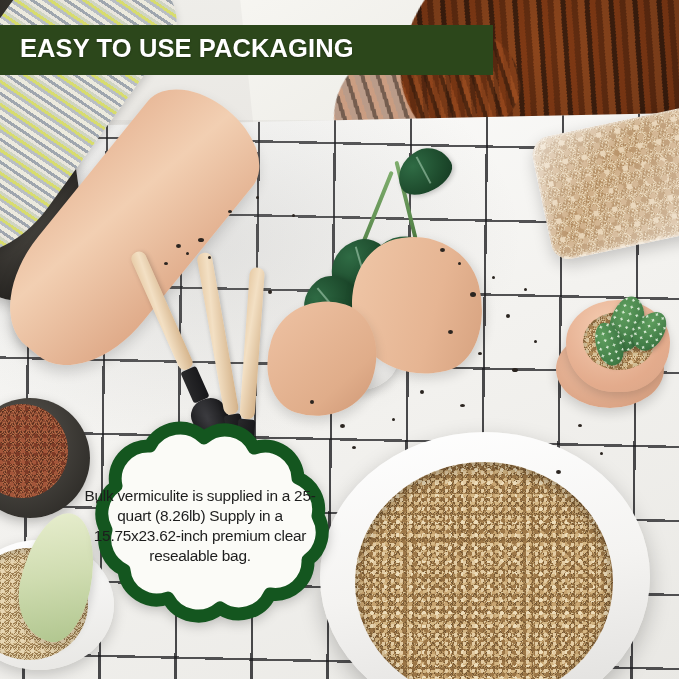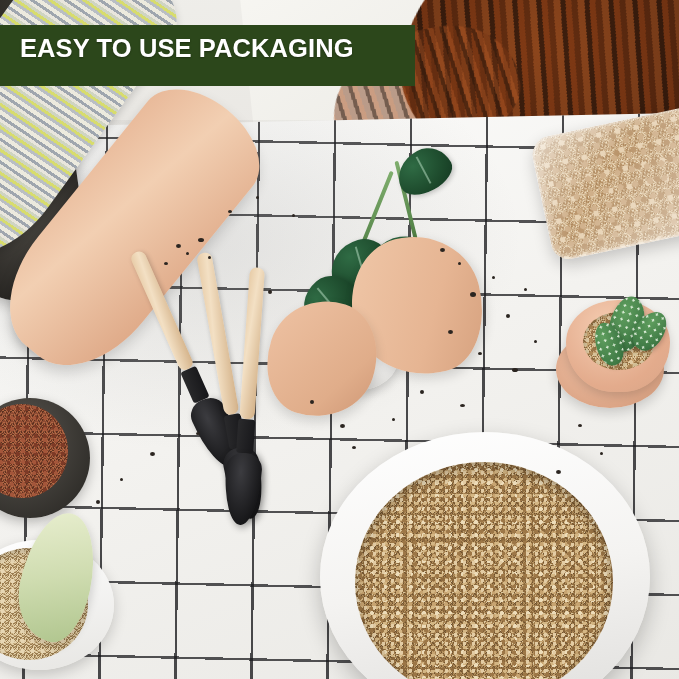--- a/index.html
+++ b/index.html
@@ -305,21 +305,21 @@
   
   .specks { position: absolute; inset: 0; pointer-events: none; }
   .speck {
     position: absolute; border-radius: 50%;
     background: #2b2520;
   }
 
   
   .banner {
     position: absolute; left: 0; top: 25px;
-    width: 415px; padding: 9px 14px 22px 20px;
+    width: 493px; padding: 9px 14px 11px 20px;
     background: var(--banner-bg, #2c471b);
     z-index: 40;
   }
   .banner-line {
     color: #ffffff;
     font-family: "Liberation Sans", sans-serif;
     font-weight: 700;
     font-size: 25.5px;
     line-height: 1.16;
     letter-spacing: .1px;
@@ -466,14 +466,34 @@
       <span class="speck" style="left:352px;top:446px;width:4px;height:3px;"></span>
       <span class="speck" style="left:256px;top:196px;width:3px;height:3px;"></span>
       <span class="speck" style="left:228px;top:210px;width:4px;height:3px;"></span>
     </div>
   </div>
 
   <div class="banner" style="background: rgb(44, 71, 27);">
     <div class="banner-line">EASY TO USE PACKAGING</div>
   </div>
 
+  <div class="callout">
+    <svg viewBox="0 0 296 242" preserveAspectRatio="none" aria-hidden="true">
+      <path id="cloudPath" d="
+        M 98 26
+        a 34 34 0 0 1 54 -8
+        a 32 32 0 0 1 50 10
+        a 33 33 0 0 1 44 30
+        a 34 34 0 0 1 20 38
+        a 34 34 0 0 1 -10 44
+        a 33 33 0 0 1 -38 34
+        a 34 34 0 0 1 -50 14
+        a 34 34 0 0 1 -52 -10
+        a 33 33 0 0 1 -44 -28
+        a 34 34 0 0 1 -18 -40
+        a 34 34 0 0 1 10 -44
+        a 33 33 0 0 1 34 -40
+        Z" fill="#fbfbf7" stroke="#14561f" stroke-width="13" stroke-linejoin="round"></path>
+    </svg>
+    <div class="callout-text">Bulk vermiculite is supplied in a 25-quart (8.26lb) Supply in a 15.75x23.62-inch premium clear resealable bag.</div>
+  </div>
 
 </div>
 
 </body></html>

